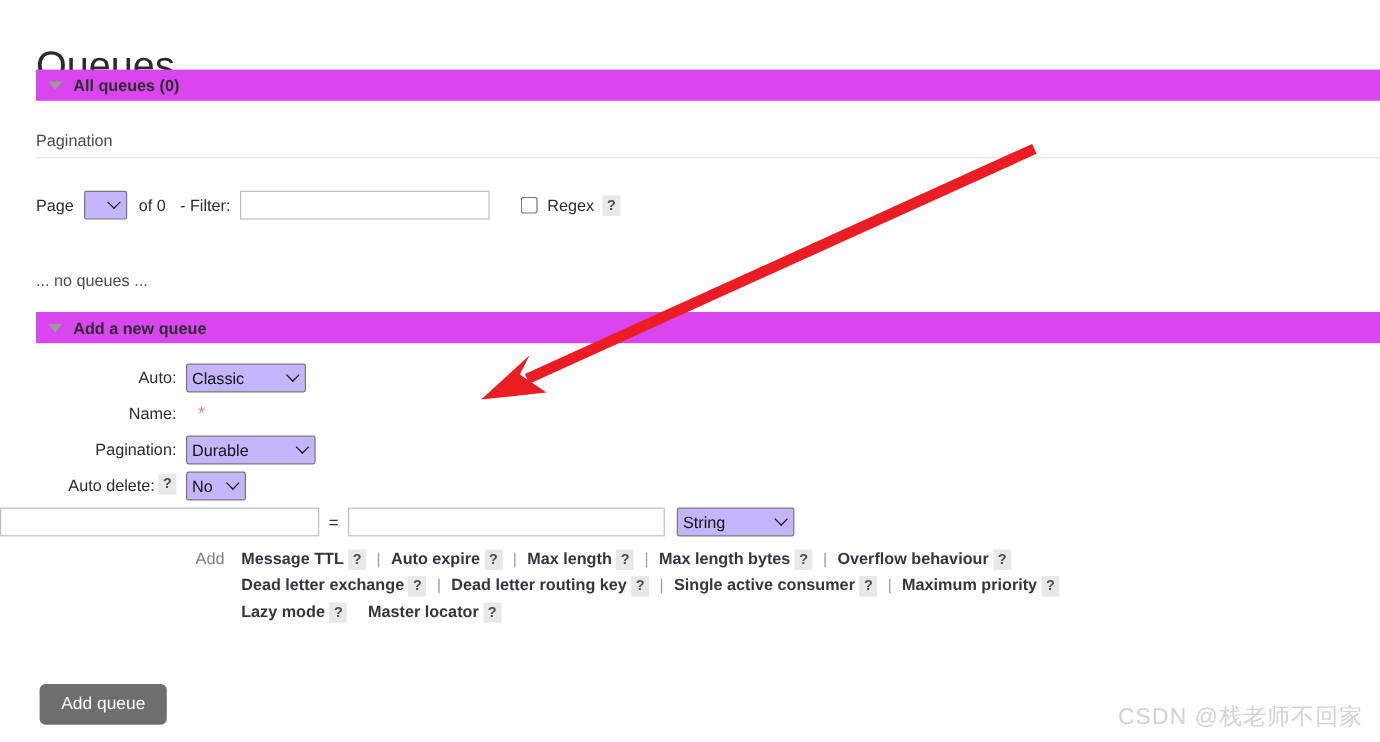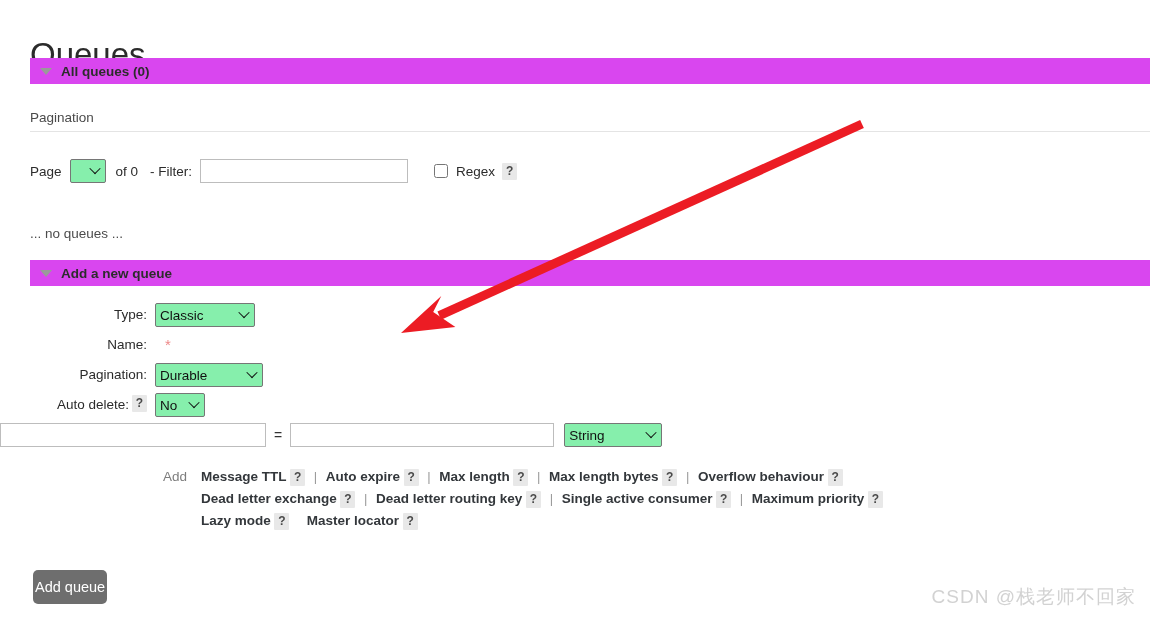--- a/index.html
+++ b/index.html
@@ -88,21 +88,21 @@
     color: #2b2b2b;
   }
 
   
   select.ctl {
     font-family: "Liberation Sans", sans-serif;
     font-size: 13.5px;
     color: #111;
     border: 1px solid #767676;
     border-radius: 2px;
-    background: #86efac;
+    background: #c4b5fd;
     padding: 2px 2px 2px 4px;
     height: 24px;
     box-sizing: border-box;
     -webkit-appearance: none;
     appearance: none;
   }
   .select-wrap {
     position: relative;
     display: inline-block;
   }
@@ -196,21 +196,21 @@
   }
   .req-star {
     color: #e88;
     font-size: 15px;
     margin-left: 10px;
     line-height: 24px;
   }
 
   
   .args-presets {
-    margin-top: 19px;
+    margin-top: 8px;
     margin-left: 163px;
     display: block;
   }
   .preset-line {
     line-height: 22px;
     white-space: nowrap;
   }
   .add-word {
     display: inline-block;
     width: 38px;
@@ -239,21 +239,21 @@
   .add-queue-btn {
     position: absolute;
     left: 33px;
     top: 570px;
     background: #6e6e6e;
     color: #ffffff;
     border: none;
     border-radius: 5px;
     font-family: "Liberation Sans", sans-serif;
     font-size: 14.5px;
-    padding: 9px 2px;
+    padding: 9px 18px;
     cursor: pointer;
     line-height: 16px;
     text-align: right;
   }
 
   
   .watermark {
     position: absolute;
     right: 14px;
     bottom: 8px;
@@ -306,21 +306,21 @@
   <div class="no-queues">... no queues ...</div>
 
   <div class="section-bar" style="top:260px;">
     <span class="caret"></span>
     <span class="section-label">Add a new queue</span>
   </div>
 
   <div class="form">
 
     <div class="form-row">
-      <div class="form-label">Type:</div>
+      <div class="form-label">Auto:</div>
       <div class="form-field">
         <span class="select-wrap">
           <select class="ctl" style="width:100px;">
             <option>Classic</option>
           </select>
           <span class="chev"></span>
         </span>
       </div>
     </div>
 

